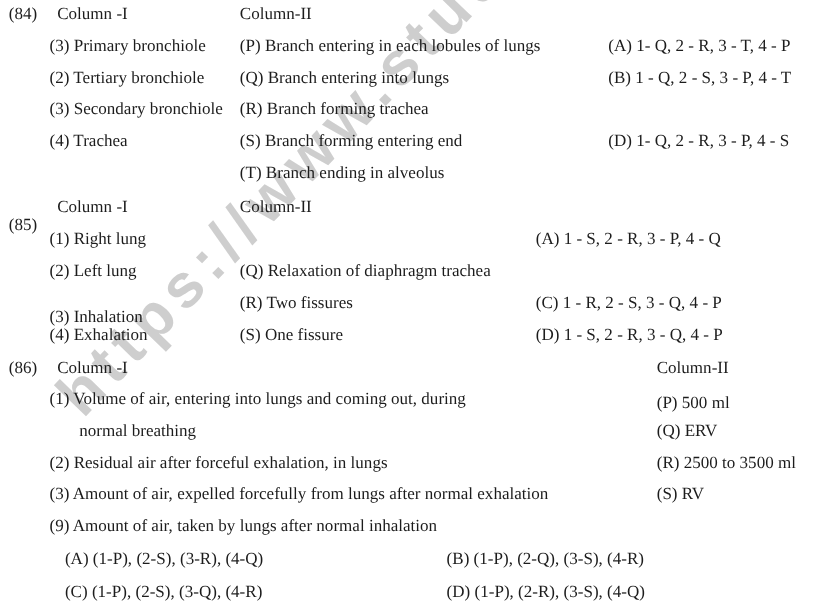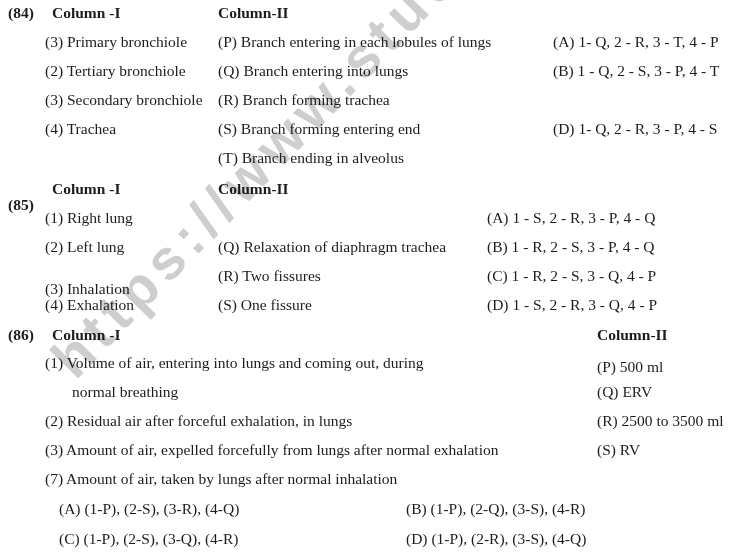--- a/index.html
+++ b/index.html
@@ -11,21 +11,21 @@
     font-size:15.5px;
     color:#1c1c1c;
     overflow:hidden;
   }
   .page span{
     position:absolute;
     white-space:nowrap;
     line-height:1.2;
     z-index:2;
   }
-  .b{font-weight:bold;}
+  .b{font-weight:normal;}
   .wm{
     position:absolute;
     left:38px;top:345px;
     transform:rotate(-46deg);
     transform-origin:left top;
     font-family:"Liberation Sans", sans-serif;
     font-weight:bold;
     font-size:56px;
     letter-spacing:7px;
     color:#c6c6c6;
@@ -68,33 +68,32 @@
   <span style="left:45px;top:209px">(1) Right lung</span>
   <span style="left:45px;top:238px">(2) Left lung</span>
   <span style="left:45px;top:280px">(3) Inhalation</span>
   <span style="left:45px;top:296px">(4) Exhalation</span>
 
   <span style="left:218px;top:238px">(Q) Relaxation of diaphragm trachea</span>
   <span style="left:218px;top:267px">(R) Two fissures</span>
   <span style="left:218px;top:296px">(S) One fissure</span>
 
   <span style="left:487px;top:209px">(A) 1 - S, 2 - R, 3 - P, 4 - Q</span>
-  <span style="left:487px;top:238px">(B) 1 - R, 2 - S, 3 - P, 4 - Q</span>
   <span style="left:487px;top:267px">(C) 1 - R, 2 - S, 3 - Q, 4 - P</span>
   <span style="left:487px;top:296px">(D) 1 - S, 2 - R, 3 - Q, 4 - P</span>
 
   <span class="b" style="left:8px;top:326px">(86)</span>
   <span class="b" style="left:52px;top:326px">Column -I</span>
   <span class="b" style="left:597px;top:326px">Column-II</span>
 
   <span style="left:45px;top:354px">(1) Volume of air, entering into lungs and coming out, during</span>
   <span style="left:72px;top:383px">normal breathing</span>
   <span style="left:45px;top:412px">(2) Residual air after forceful exhalation, in lungs</span>
   <span style="left:45px;top:441px">(3) Amount of air, expelled forcefully from lungs after normal exhalation</span>
-  <span style="left:45px;top:470px">(7) Amount of air, taken by lungs after normal inhalation</span>
+  <span style="left:45px;top:470px">(9) Amount of air, taken by lungs after normal inhalation</span>
 
   <span style="left:597px;top:358px">(P) 500 ml</span>
   <span style="left:597px;top:383px">(Q) ERV</span>
   <span style="left:597px;top:412px">(R) 2500 to 3500 ml</span>
   <span style="left:597px;top:441px">(S) RV</span>
 
   <span style="left:59px;top:500px">(A) (1-P), (2-S), (3-R), (4-Q)</span>
   <span style="left:406px;top:500px">(B) (1-P), (2-Q), (3-S), (4-R)</span>
   <span style="left:59px;top:530px">(C) (1-P), (2-S), (3-Q), (4-R)</span>
   <span style="left:406px;top:530px">(D) (1-P), (2-R), (3-S), (4-Q)</span>

